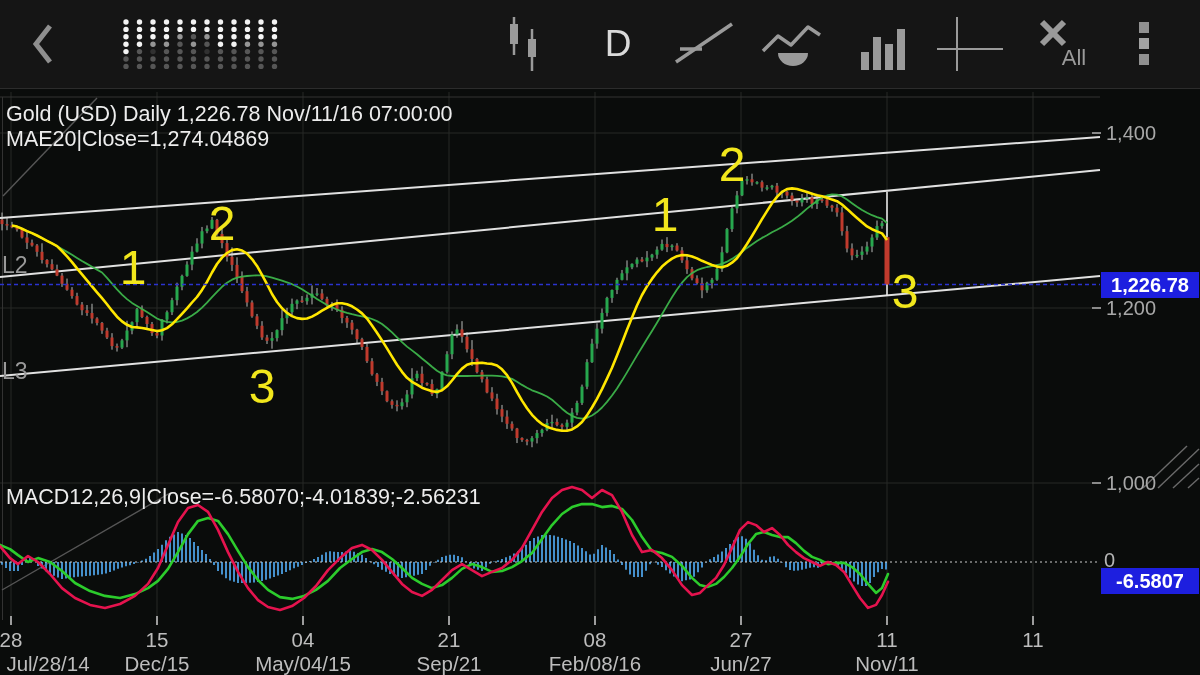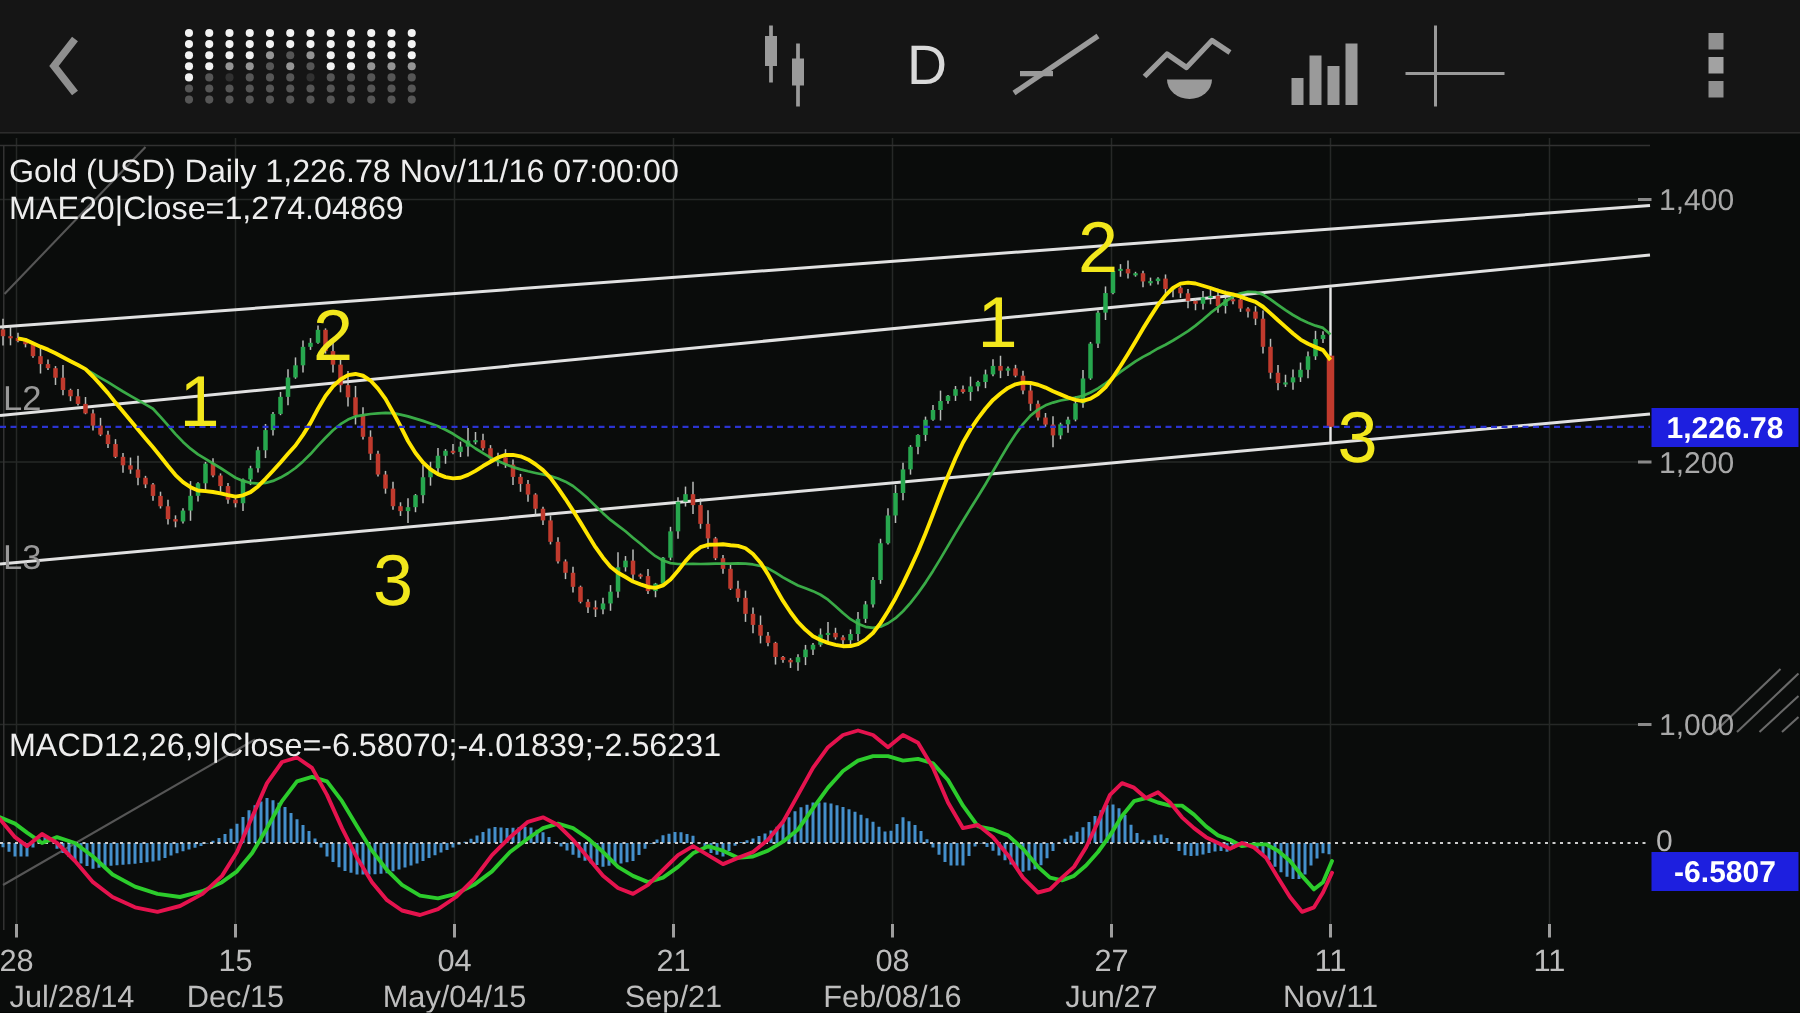--- a/index.html
+++ b/index.html
@@ -139,20 +139,27 @@
       <rect x="1" y="36" width="8" height="18" fill="#9a9a9a"></rect>
       <rect x="13" y="21" width="8" height="33" fill="#9a9a9a"></rect>
       <rect x="25" y="28" width="8" height="26" fill="#9a9a9a"></rect>
       <rect x="37" y="13" width="8" height="41" fill="#9a9a9a"></rect>
     </svg>
   </div>
   <div class="tb-btn" style="left:928px;width:88px;">
     <svg width="82" height="62" viewBox="0 0 82 62">
       <line x1="6" y1="36" x2="72" y2="36" stroke="#9a9a9a" stroke-width="2"></line>
       <line x1="26" y1="4" x2="26" y2="58" stroke="#9a9a9a" stroke-width="2"></line>
+    </svg>
+  </div>
+  <div class="tb-btn" style="left:1028px;width:68px;">
+    <svg width="64" height="58" viewBox="0 0 64 58">
+      <line x1="12" y1="7" x2="34" y2="29" stroke="#9a9a9a" stroke-width="6"></line>
+      <line x1="34" y1="7" x2="12" y2="29" stroke="#9a9a9a" stroke-width="6"></line>
+      <text x="44" y="50" text-anchor="middle" font-size="22" fill="#9a9a9a">All</text>
     </svg>
   </div>
   <div class="tb-btn" style="left:1124px;width:40px;">
     <svg width="14" height="56" viewBox="0 0 14 56">
       <rect x="2" y="6" width="10" height="11" fill="#909090"></rect>
       <rect x="2" y="22" width="10" height="11" fill="#a2a2a2"></rect>
       <rect x="2" y="38" width="10" height="11" fill="#909090"></rect>
     </svg>
   </div>
 </div>

